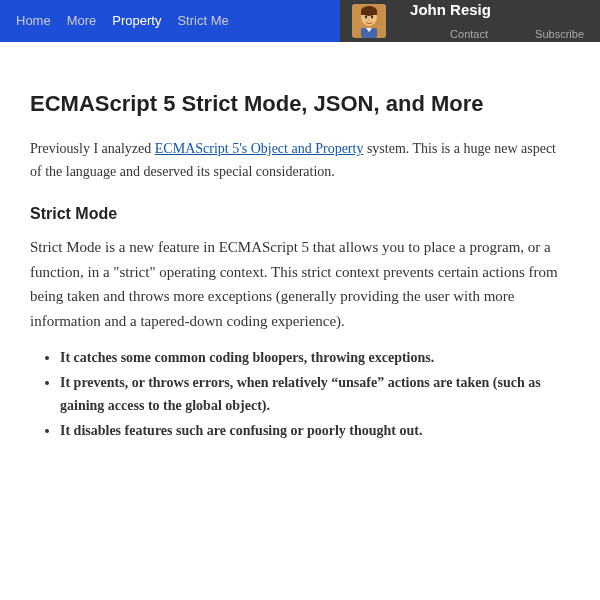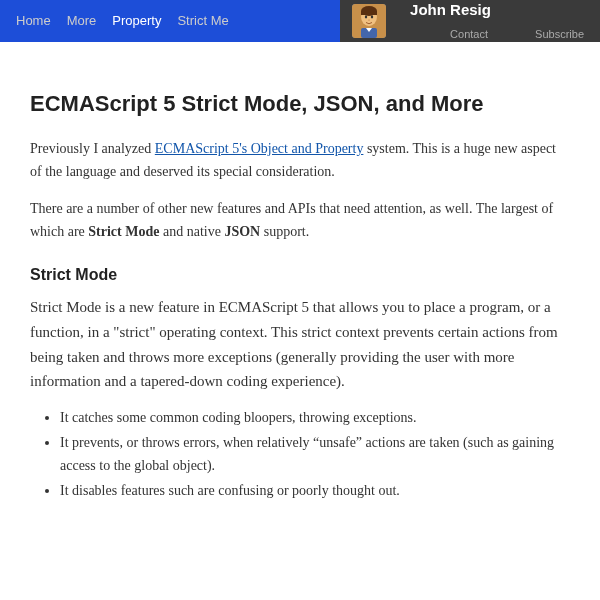--- a/index.html
+++ b/index.html
@@ -87,20 +87,21 @@
       margin-top: 18px;
     }
     .body-text {
       font-size: 15px;
       margin-bottom: 12px;
       line-height: 1.65;
     }
     ul.bullet-list {
       margin-left: 30px;
       margin-bottom: 14px;
+      font-weight: bold;
     }
     ul.bullet-list li {
       font-size: 14px;
       line-height: 1.65;
       list-style-type: disc;
       margin-bottom: 2px;
     }
   </style>
 </head>
 <body>
@@ -145,23 +146,20 @@
 </div>
 
 <div id="content">
 
   <h1 class="page-title">ECMAScript 5 Strict Mode, JSON, and More</h1>
 
   <p class="intro-text">
     Previously I analyzed <a href="#">ECMAScript 5's Object and Property</a> system. This is a huge new aspect of the language and deserved its special consideration.
   </p>
 
-  <p class="intro-text">
-    There are a number of other new features and APIs that need attention, as well. The largest of which are <strong>Strict Mode</strong> and native <strong>JSON</strong> support.
-  </p>
 
   <h2 class="section-title">Strict Mode</h2>
 
   <p class="body-text">Strict Mode is a new feature in ECMAScript 5 that allows you to place a program, or a function, in a "strict" operating context. This strict context prevents certain actions from being taken and throws more exceptions (generally providing the user with more information and a tapered-down coding experience).</p>
 
 
 
   <ul class="bullet-list">
     <li>It catches some common coding bloopers, throwing exceptions.</li>
     <li>It prevents, or throws errors, when relatively “unsafe” actions are taken (such as gaining access to the global object).</li>

